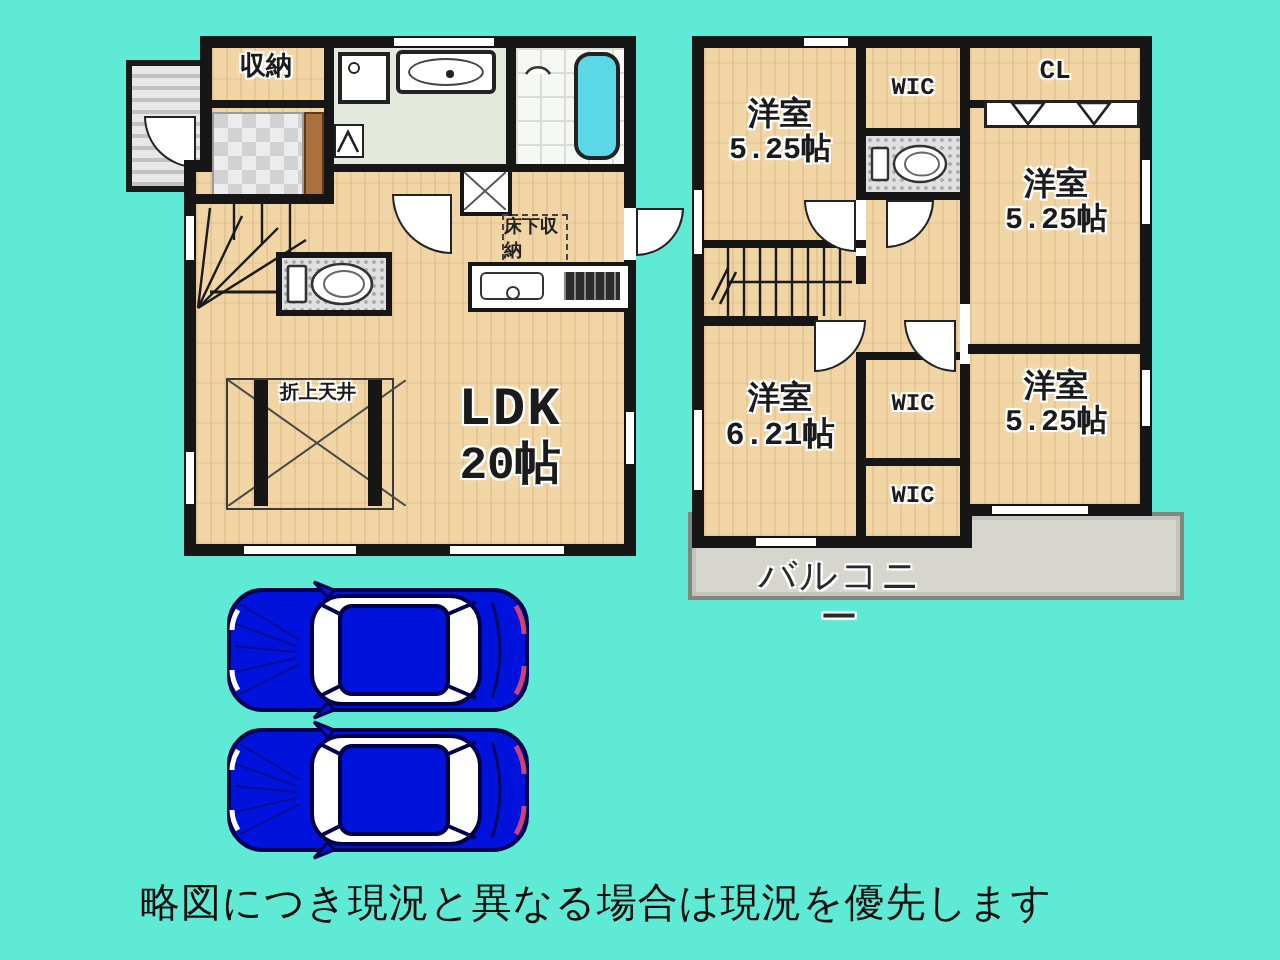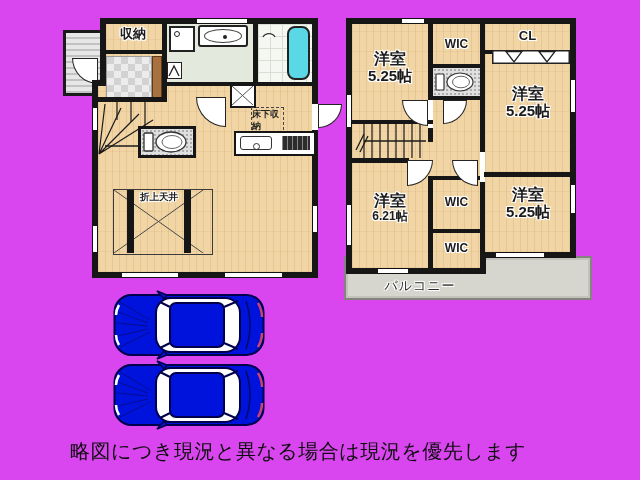--- a/index.html
+++ b/index.html
@@ -1,18 +1,18 @@
 <!DOCTYPE html>
 <html><head>
 <meta charset="utf-8">
 <style>
   html,body{margin:0;padding:0;background:#fff}
   *{box-sizing:border-box}
-  .cv{position:relative;width:640px;height:480px;background:#d946ef;overflow:hidden;
-      font-family:Liberation Sans, sans-serif}
+  .cv{position:relative;width:640px;height:480px;background:#5eead4;overflow:hidden;
+      font-family:Liberation Mono, monospace}
   .abs{position:absolute}
   .grp{position:absolute;left:0;top:0;width:640px;height:480px}
   .wood{background-color:#f1d5a5;
     background-image:repeating-linear-gradient(90deg,rgba(150,100,40,.13) 0 1px,transparent 1px 7px),
                      repeating-linear-gradient(0deg,rgba(150,100,40,.07) 0 1px,transparent 1px 20px)}
   .blk{border:6px solid #161616}
   .wall{position:absolute;background:#161616}
   .winh{position:absolute;background:#fff;border-top:1.5px solid #111;border-bottom:1.5px solid #111}
   .winv{position:absolute;background:#fff;border-left:1.5px solid #111;border-right:1.5px solid #111}
   .gap{position:absolute;background:#fff}
@@ -108,29 +108,33 @@
       <div class="abs" style="left:4px;top:3px;width:32px;height:14px;border:1.5px solid #333;border-radius:3px;background:#fff">
         <div class="abs" style="left:12px;top:6px;width:7px;height:7px;border:1.3px solid #333;border-radius:50%"></div>
       </div>
       <div class="abs" style="right:4px;top:3px;width:28px;height:14px;background:#2c2c2c;
                   background-image:repeating-linear-gradient(90deg,#888 0 1px,transparent 1px 5px)"></div>
     </div>
 
     <div class="gap" style="left:312px;top:104px;width:6px;height:26px"></div>
     <div class="arc" style="left:318px;top:104px;width:24px;height:24px;border-radius:0 0 100% 0"></div>
 
-    <div class="abs" style="left:113px;top:189px;width:100px;height:66px;border:1.5px solid #3a3a3a">
+    <div class="abs" style="left:113px;top:189px;width:84px;height:66px;border:1.5px solid #3a3a3a">
       <svg width="89" height="63">
           <path d="M0,0 L89,63 M89,0 L0,63" stroke="#4a4a4a" stroke-width="1"></path>
         </svg>
       <div class="wall" style="left:13px;top:0;width:7px;height:63px"></div>
       <div class="wall" style="left:70px;top:0;width:7px;height:63px"></div>
       <div class="lab" style="left:14px;top:2px;width:62px;font-size:9.5px">折上天井</div>
     </div>
 
+    <div class="abs" style="left:210px;top:191px;width:90px">
+      <div class="lab" style="position:static;font-size:27px;letter-spacing:1px">LDK</div>
+      <div class="lab" style="position:static;font-size:23px">20帖</div>
+    </div>
 
     <div class="winh" style="left:197px;top:18px;width:50px;height:6px"></div>
     <div class="winv" style="left:92px;top:108px;width:6px;height:22px"></div>
     <div class="winv" style="left:92px;top:226px;width:6px;height:26px"></div>
     <div class="winv" style="left:312px;top:206px;width:6px;height:26px"></div>
     <div class="winh" style="left:122px;top:272px;width:56px;height:6px"></div>
     <div class="winh" style="left:225px;top:272px;width:57px;height:6px"></div>
   </div>
 
   <div class="grp">
@@ -187,31 +191,31 @@
     <div class="abs" style="left:352px;top:50px;width:76px">
       <div class="lab" style="position:static;font-size:16px">洋室</div>
       <div class="lab" style="position:static;font-size:15px">5.25帖</div>
     </div>
     <div class="abs" style="left:484px;top:85px;width:88px">
       <div class="lab" style="position:static;font-size:16px">洋室</div>
       <div class="lab" style="position:static;font-size:15px">5.25帖</div>
     </div>
     <div class="abs" style="left:352px;top:192px;width:76px">
       <div class="lab" style="position:static;font-size:16px">洋室</div>
-      <div class="lab" style="position:static;font-size:12px">6.21帖</div>
+      <div class="lab" style="position:static;font-size:16px">6.21帖</div>
     </div>
     <div class="abs" style="left:484px;top:186px;width:88px">
       <div class="lab" style="position:static;font-size:16px">洋室</div>
       <div class="lab" style="position:static;font-size:15px">5.25帖</div>
     </div>
     <div class="lab" style="left:433px;top:38px;width:47px;font-size:12px">WIC</div>
     <div class="lab" style="left:485px;top:29px;width:85px;font-size:13px">CL</div>
     <div class="lab" style="left:433px;top:196px;width:47px;font-size:12px">WIC</div>
     <div class="lab" style="left:433px;top:242px;width:47px;font-size:12px">WIC</div>
-    <div class="lab" style="left:370px;top:279px;width:100px;font-size:13px;font-weight:normal;color:#2a2a2a;letter-spacing:1px">バルコニー</div>
+    <div class="lab" style="left:370px;top:279px;width:100px;font-size:19px;font-weight:normal;color:#2a2a2a;letter-spacing:1px">バルコニー</div>
 
     <div class="winh" style="left:402px;top:18px;width:22px;height:6px"></div>
     <div class="winv" style="left:346px;top:95px;width:6px;height:32px"></div>
     <div class="winv" style="left:346px;top:205px;width:6px;height:40px"></div>
     <div class="winv" style="left:570px;top:80px;width:6px;height:32px"></div>
     <div class="winv" style="left:570px;top:185px;width:6px;height:28px"></div>
     <div class="winh" style="left:378px;top:268px;width:30px;height:6px"></div>
     <div class="winh" style="left:496px;top:252px;width:48px;height:6px"></div>
   </div>
 

